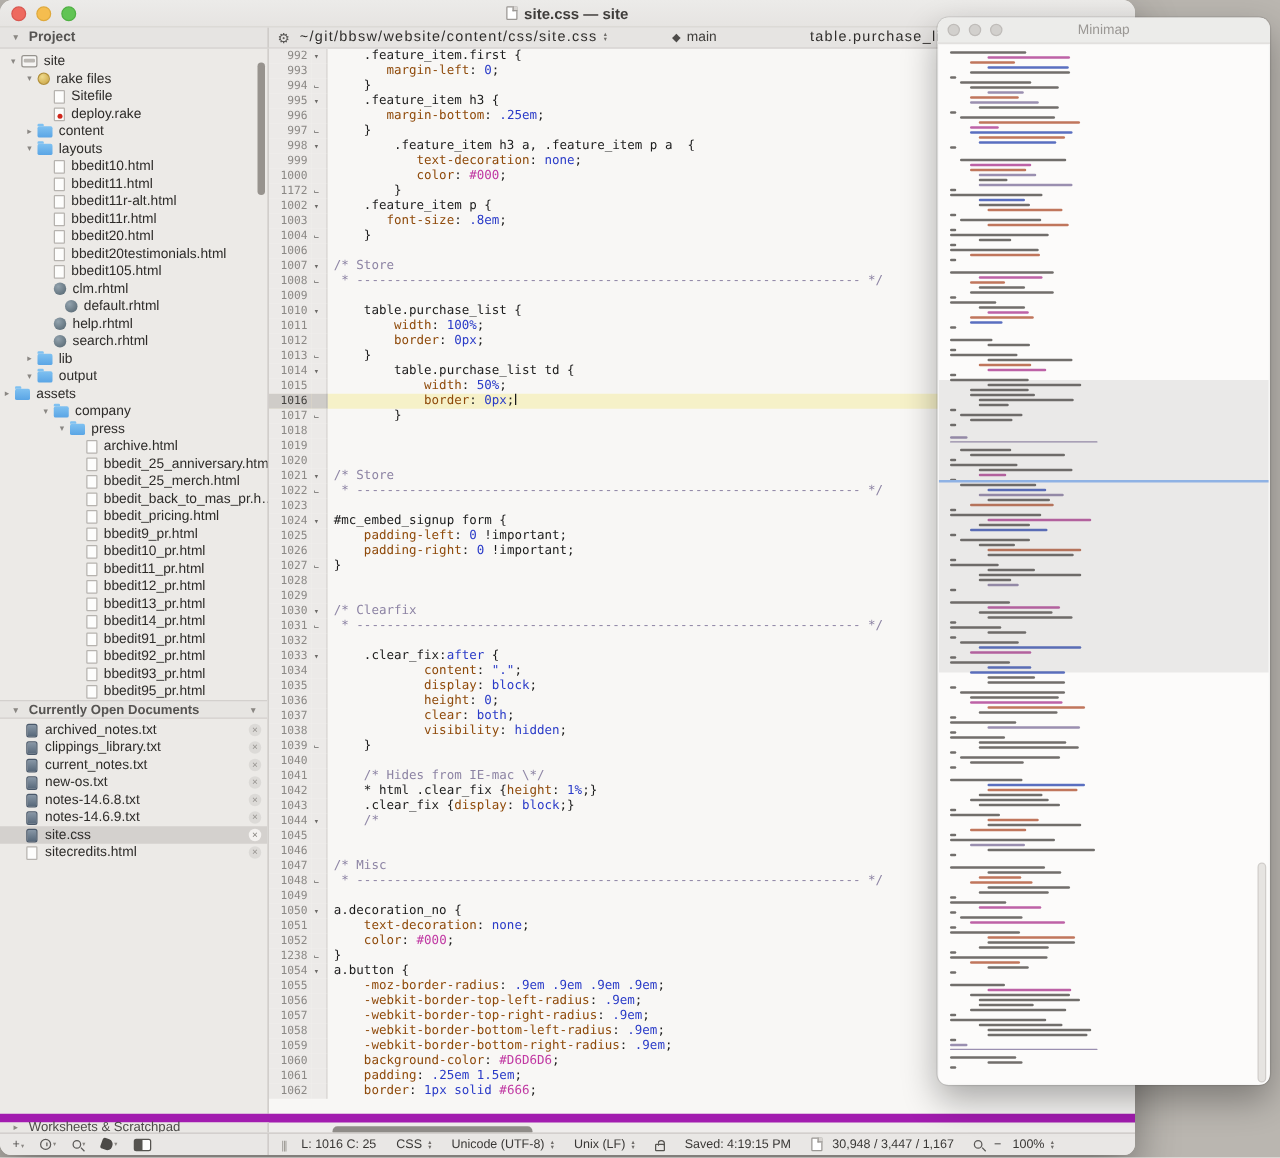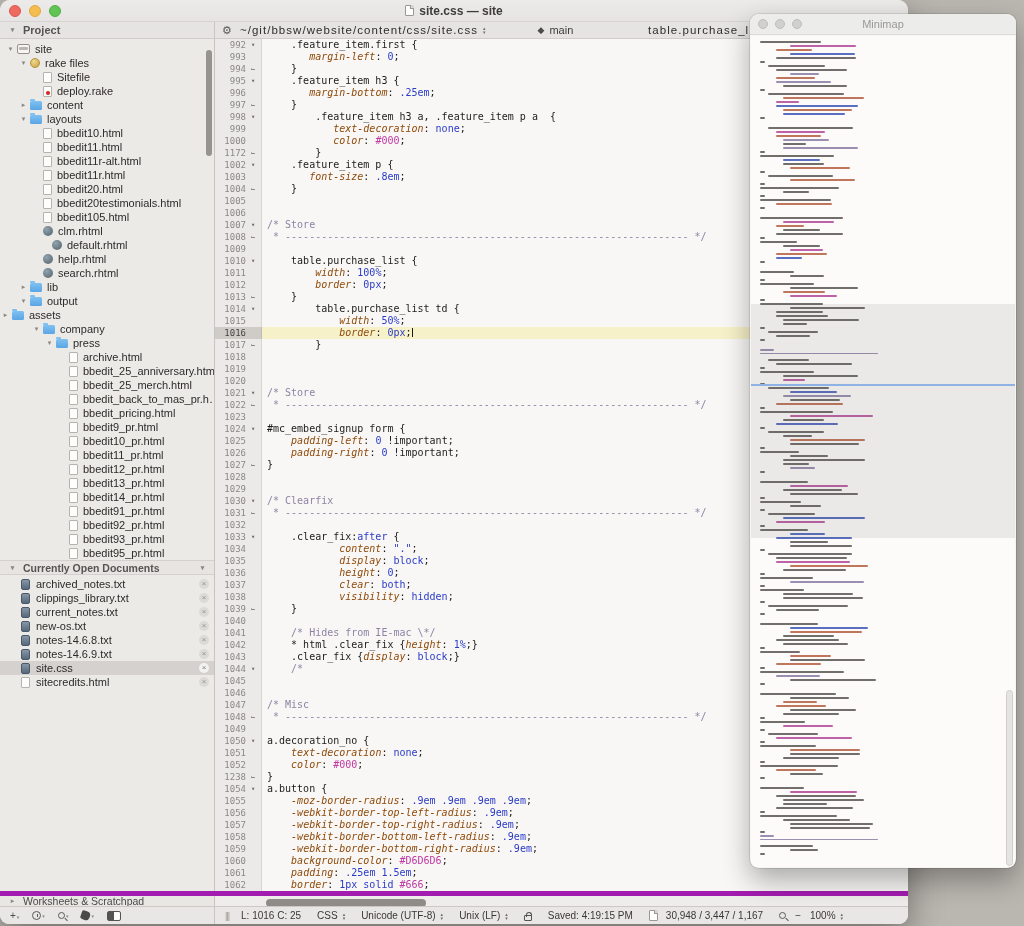--- a/index.html
+++ b/index.html
@@ -83,26 +83,26 @@
   .cline { height:12px; display:flex; align-items:stretch; }
   .gut { width:34px; flex:none; text-align:right; color:#8b8885; font-size:9px;
     line-height:12px; background:#eceae8; padding-right:3px; }
   .fold { width:13px; flex:none; background:#eceae8; border-right:1px solid #d8d5d2;
     font-size:7px; color:#6c6a67; line-height:12px; text-align:left; padding-left:2px; }
   .fold .fc { display:inline-block; transform:scaleY(-1); }
   .ct { white-space:pre; padding-left:5px; line-height:12px; }
   .cline.cur { background:#f6f1c8; }
   .cline.cur .gut, .cline.cur .fold { background:#cfccc8; color:#454340; border-right-color:#bdbab6; }
   .caret { display:inline-block; width:1px; height:9px; background:#1a1a1a; vertical-align:-1px; }
-  .tk-p { color:#1c1c1c; } .tk-pr { color:#8f4a0a;font-style:italic; } .tk-v { color:#2a3bc8; }
+  .tk-p { color:#1c1c1c; } .tk-pr { color:#8f4a0a; } .tk-v { color:#2a3bc8; }
   .tk-h { color:#c039a3; } .tk-c { color:#8d84a4; }
 
   
   .strip { position:absolute; left:0; right:0; bottom:18px; height:15px; display:flex;
-    background:#efedec; border-top:5px solid #a21caf; }
+    background:#efedec; border-top:7px solid #a21caf; }
   .worksheets { width:215px; flex:none; background:#e9e7e4; border-right:1px solid #c7c4c1;
     display:flex; align-items:center; gap:5px; padding-left:7px; font-size:10.5px; color:#4b4947; }
   .htrack { flex:1; position:relative; }
   .hthumb { position:absolute; left:51px; top:3px; width:160px; height:8px; border-radius:4px; background:#8f8c88; }
 
   
   .statusbar { position:absolute; left:0; right:0; bottom:0; height:18px; background:#e9e7e5;
     border-top:1px solid #cbc8c5; display:flex; align-items:center; font-size:10px; color:#3a3836; }
   .sfoot { width:215px; flex:none; height:100%; display:flex; align-items:center; gap:13px;
     padding-left:10px; border-right:1px solid #c7c4c1; color:#4e4c4a; }
@@ -479,25 +479,20 @@
         </div>
         <div class="cline">
           <span class="gut">1003</span>
           <span class="fold"></span>
           <span class="ct"><span class="tk-p">       </span><span class="tk-pr">font-size</span><span class="tk-p">: </span><span class="tk-v">.8em</span><span class="tk-p">;</span></span>
         </div>
         <div class="cline">
           <span class="gut">1004</span>
           <span class="fold"><span class="fc">⌐</span></span>
           <span class="ct"><span class="tk-p">    }</span></span>
-        </div>
-        <div class="cline">
-          <span class="gut">1005</span>
-          <span class="fold"></span>
-          <span class="ct"></span>
         </div>
         <div class="cline">
           <span class="gut">1006</span>
           <span class="fold"></span>
           <span class="ct"></span>
         </div>
         <div class="cline">
           <span class="gut">1007</span>
           <span class="fold">▾</span>
           <span class="ct"><span class="tk-c">/* Store</span></span>

